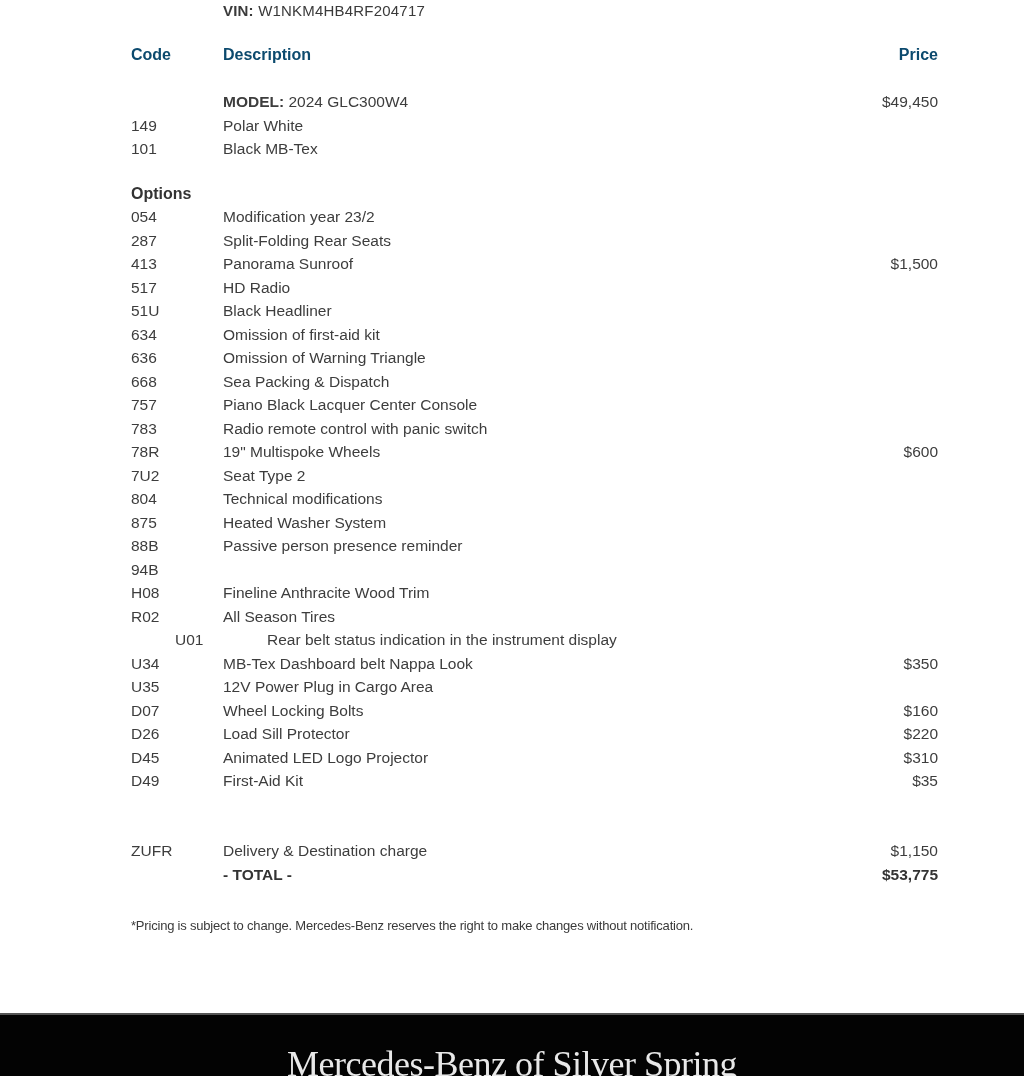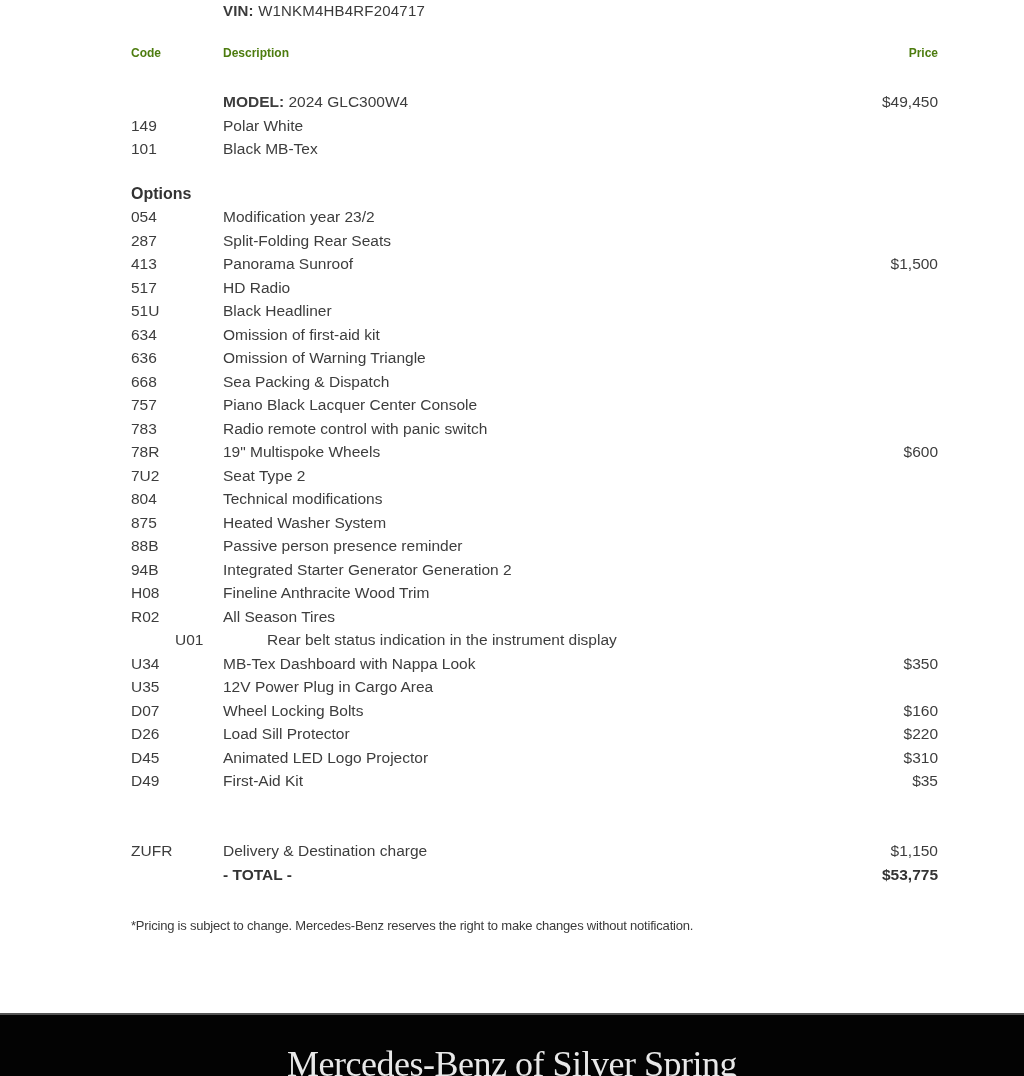--- a/index.html
+++ b/index.html
@@ -27,23 +27,23 @@
       left: 207px;
       top: 2px;
       font-size: 15px;
       color: #3a3a3a;
       letter-spacing: 0.2px;
     }
     .vin .vin-label { font-weight: bold; }
     .hdr {
       position: absolute;
       top: 46px;
-      font-size: 12px;
+      font-size: 16px;
       font-weight: bold;
-      color: #4d7c0f;
+      color: #0c4a6e;
     }
     .col-code { left: 115px; }
     .col-desc { left: 207px; }
     .col-price { right: 102px; text-align: right; }
 
     .row {
       position: absolute;
       left: 0;
       width: 1024px;
       height: 23px;
@@ -205,41 +205,40 @@
         <span class="desc">Heated Washer System</span>
         <span class="price"></span>
       </div>
       <div class="row" style="top: 536px;">
         <span class="code">88B</span>
         <span class="desc">Passive person presence reminder</span>
         <span class="price"></span>
       </div>
       <div class="row" style="top: 559.5px;">
         <span class="code">94B</span>
-        <span class="desc">Integrated Starter Generator Generation 2</span>
         <span class="price"></span>
       </div>
       <div class="row" style="top: 583px;">
         <span class="code">H08</span>
         <span class="desc">Fineline Anthracite Wood Trim</span>
         <span class="price"></span>
       </div>
       <div class="row" style="top: 606.5px;">
         <span class="code">R02</span>
         <span class="desc">All Season Tires</span>
         <span class="price"></span>
       </div>
       <div class="row" style="top: 630px; margin-left: 44px;">
         <span class="code">U01</span>
         <span class="desc">Rear belt status indication in the instrument display</span>
         <span class="price"></span>
       </div>
       <div class="row" style="top: 653.5px;">
         <span class="code">U34</span>
-        <span class="desc">MB-Tex Dashboard with Nappa Look</span>
+        <span class="desc">MB-Tex Dashboard belt Nappa Look</span>
         <span class="price">$350</span>
       </div>
       <div class="row" style="top: 677px;">
         <span class="code">U35</span>
         <span class="desc">12V Power Plug in Cargo Area</span>
         <span class="price"></span>
       </div>
       <div class="row" style="top: 700.5px;">
         <span class="code">D07</span>
         <span class="desc">Wheel Locking Bolts</span>

